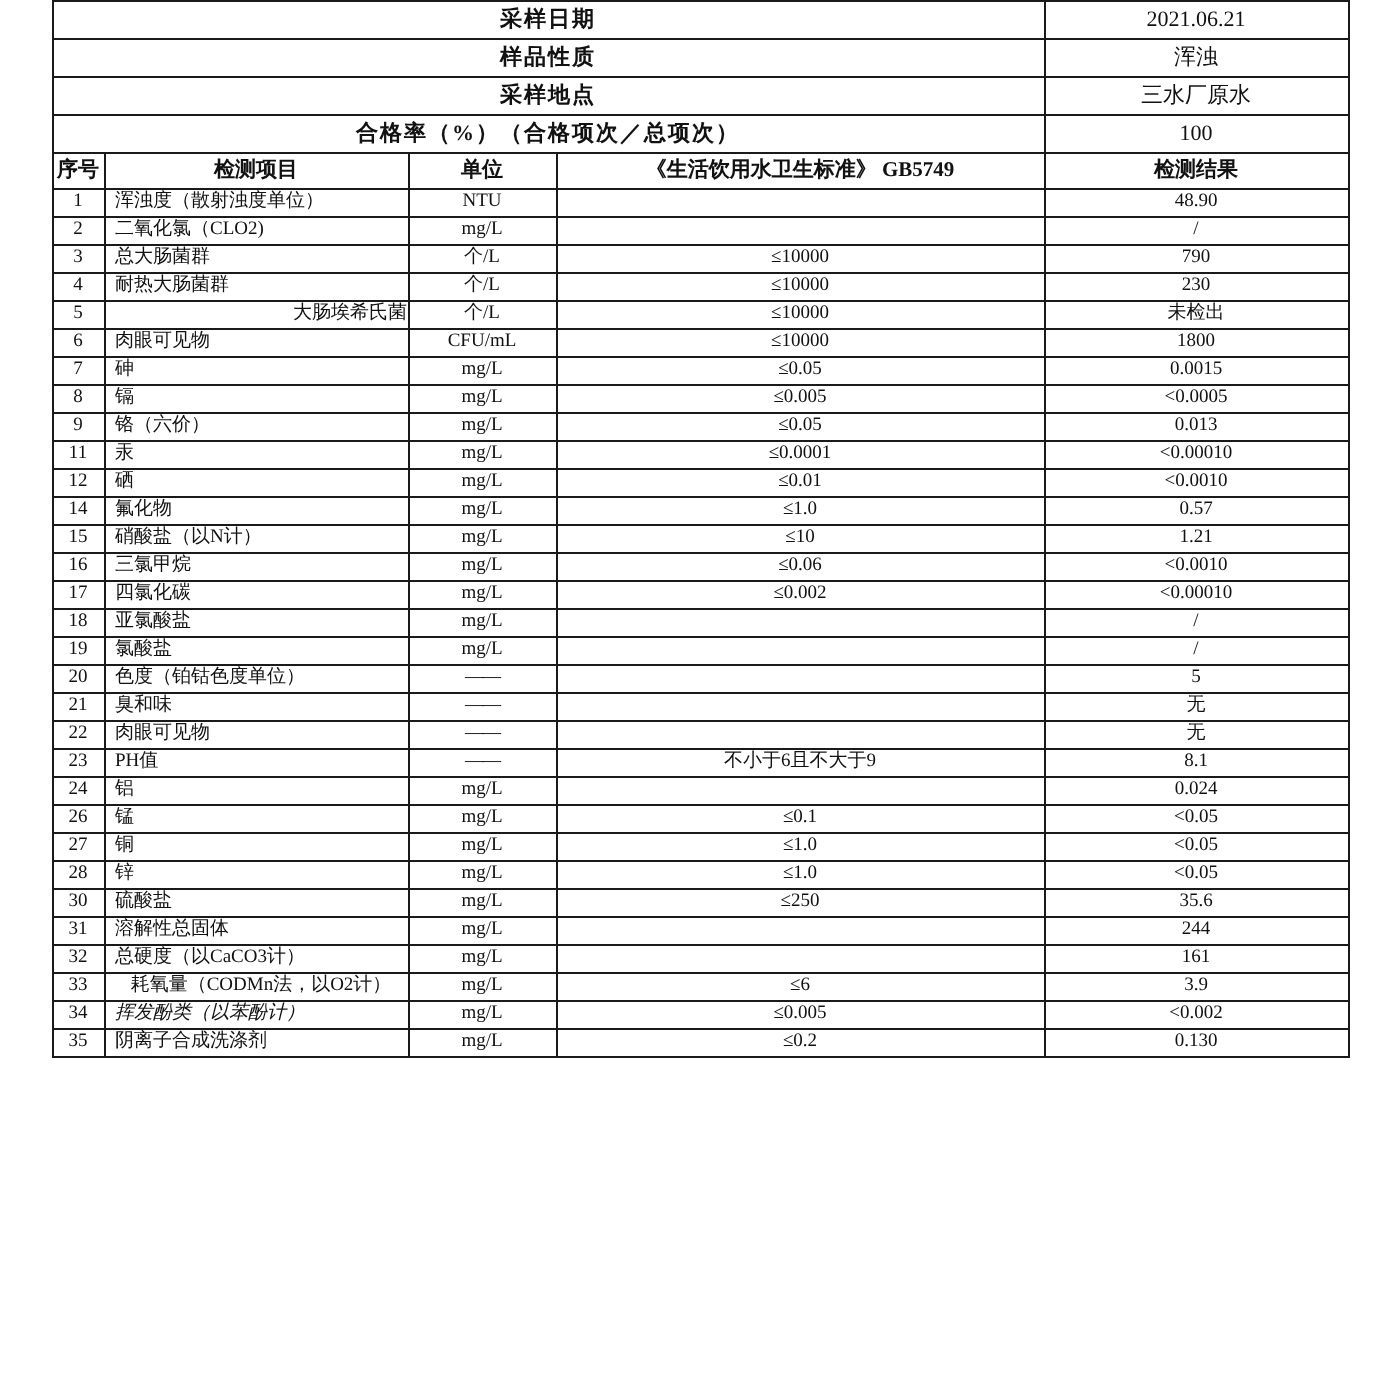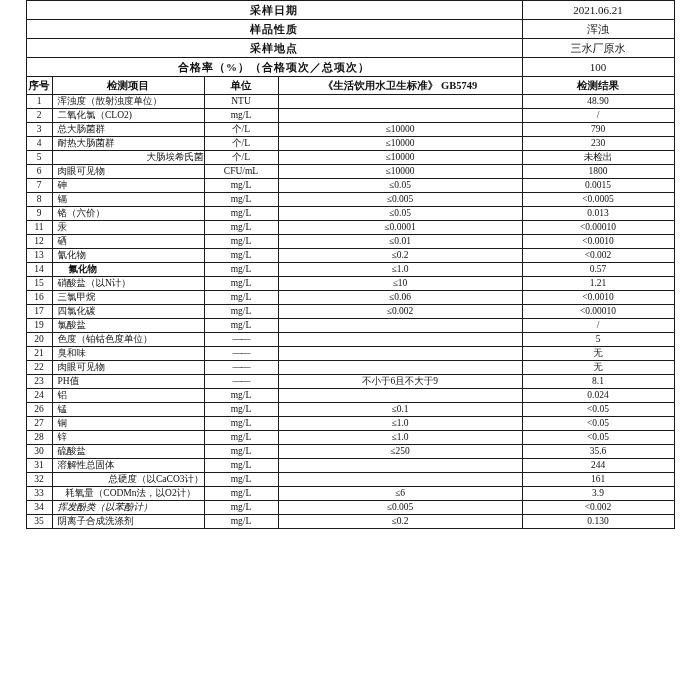--- a/index.html
+++ b/index.html
@@ -189,29 +189,22 @@
           <td>&lt;0.00010</td>
         </tr>
         <tr>
           <td>12</td>
           <td class="c-item" style="text-align: left; padding-left: 5px;">硒</td>
           <td>mg/L</td>
           <td>≤0.01</td>
           <td>&lt;0.0010</td>
         </tr>
         <tr>
-          <td>13</td>
-          <td class="c-item" style="text-align: left; padding-left: 5px;">氰化物</td>
-          <td>mg/L</td>
-          <td>≤0.2</td>
-          <td>&lt;0.002</td>
-        </tr>
-        <tr>
           <td>14</td>
-          <td class="c-item" style="text-align: left; padding-left: 16px; font-weight: bold;">氟化物</td>
+          <td class="c-item" style="text-align: left; padding-left: 5px;">氟化物</td>
           <td>mg/L</td>
           <td>≤1.0</td>
           <td>0.57</td>
         </tr>
         <tr>
           <td>15</td>
           <td class="c-item" style="text-align: left; padding-left: 5px;">硝酸盐（以N计）</td>
           <td>mg/L</td>
           <td>≤10</td>
           <td>1.21</td>
@@ -222,20 +215,27 @@
           <td>mg/L</td>
           <td>≤0.06</td>
           <td>&lt;0.0010</td>
         </tr>
         <tr>
           <td>17</td>
           <td class="c-item" style="text-align: left; padding-left: 5px;">四氯化碳</td>
           <td>mg/L</td>
           <td>≤0.002</td>
           <td>&lt;0.00010</td>
+        </tr>
+        <tr>
+          <td>18</td>
+          <td class="c-item" style="text-align: left; padding-left: 5px;">亚氯酸盐</td>
+          <td>mg/L</td>
+          <td></td>
+          <td>/</td>
         </tr>
         <tr>
           <td>19</td>
           <td class="c-item" style="text-align: left; padding-left: 5px;">氯酸盐</td>
           <td>mg/L</td>
           <td></td>
           <td>/</td>
         </tr>
         <tr>
           <td>20</td>
@@ -302,21 +302,21 @@
         </tr>
         <tr>
           <td>31</td>
           <td class="c-item" style="text-align: left; padding-left: 5px;">溶解性总固体</td>
           <td>mg/L</td>
           <td></td>
           <td>244</td>
         </tr>
         <tr>
           <td>32</td>
-          <td class="c-item" style="text-align: right; padding-left: 5px;">总硬度（以CaCO3计）</td>
+          <td class="c-item" style="text-align: left; padding-left: 5px;">总硬度（以CaCO3计）</td>
           <td>mg/L</td>
           <td></td>
           <td>161</td>
         </tr>
         <tr>
           <td>33</td>
           <td class="c-item" style="text-align: center; padding-left: 5px;">耗氧量（CODMn法，以O2计）</td>
           <td>mg/L</td>
           <td>≤6</td>
           <td>3.9</td>

